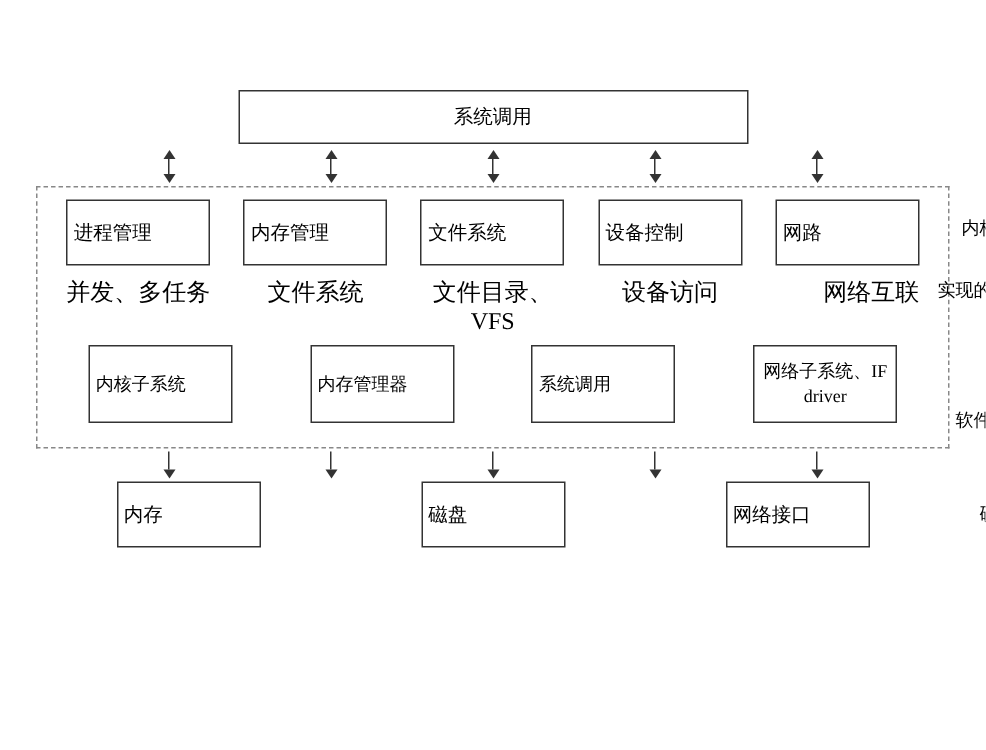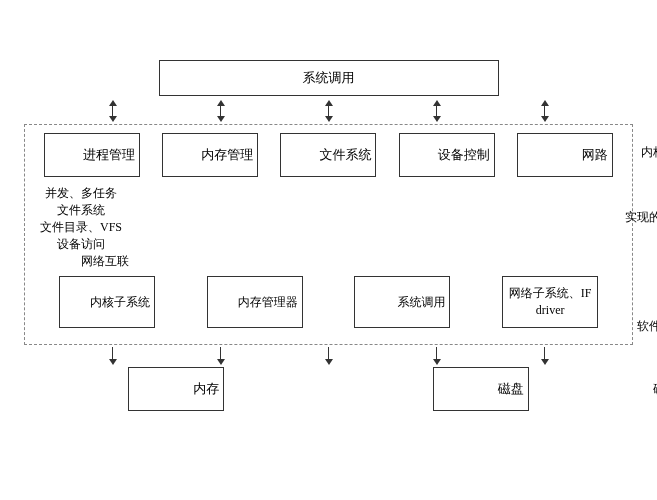--- a/index.html
+++ b/index.html
@@ -36,21 +36,21 @@
     }
 
     .box {
       border: 1px solid #333;
       text-align: center;
       padding: 8px 4px;
       width: 96px;
       min-height: 44px;
       display: flex;
       align-items: center;
-      justify-content: flex-end;
+      justify-content: flex-start;
       font-size: 13px;
       line-height: 1.4;
     }
 
     .box-small {
       width: 96px;
       min-height: 52px;
       font-size: 12px;
     }
 
@@ -135,21 +135,21 @@
           <span>文件系统</span>
         </div>
         <div class="box">
           <span>设备控制</span>
         </div>
         <div class="box">
           <span>网路</span>
         </div>
       </div>
 
-      <div style="display:flex; justify-content:space-around; padding: 8px 0 6px 0; font-size:12px;flex-direction:column;">
+      <div style="display:flex; justify-content:space-around; padding: 8px 0 6px 0; font-size:16px;">
         <div style="width:96px; text-align:center;">
           <span>并发、多任务</span>
         </div>
         <div style="width:96px; text-align:center;">
           <span>文件系统</span>
         </div>
         <div style="width:96px; text-align:center;">
           <span>文件目录、VFS</span>
         </div>
         <div style="width:96px; text-align:center;">
@@ -212,19 +212,22 @@
   </div>
 
   <div style="position:relative; margin: 0 14px 0 14px;">
     <div class="boxes-row">
       <div class="box">
         <span>内存</span>
       </div>
       <div class="box">
         <span>磁盘</span>
       </div>
+      <div class="box">
+        <span>网络接口</span>
+      </div>
     </div>
     <div style="position:absolute; right:-44px; top:50%; transform:translateY(-50%); font-size:12px;">
       <span>硬件</span>
     </div>
   </div>
 
 </div>
 
 </body></html>

